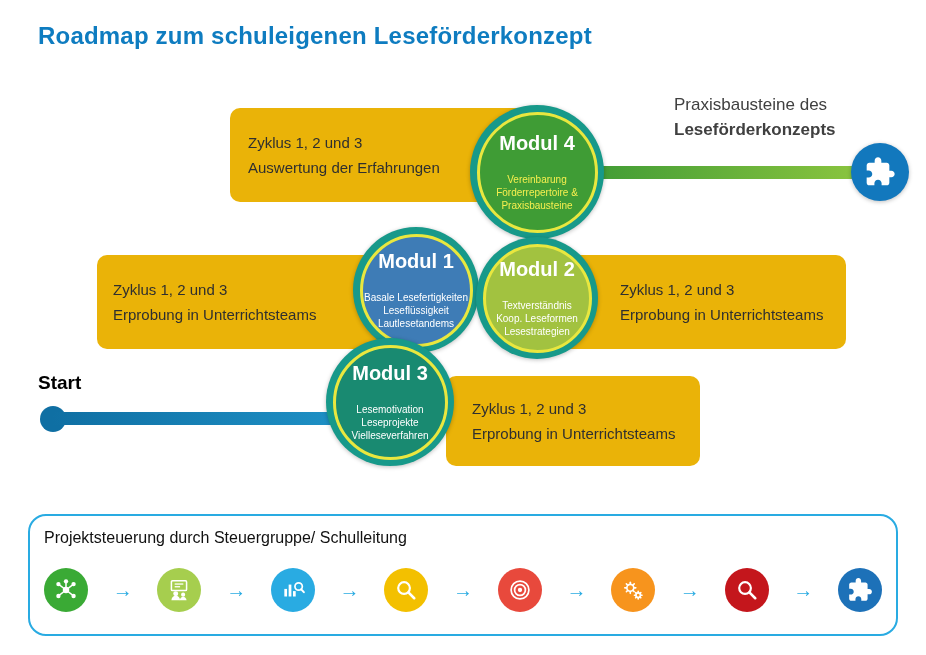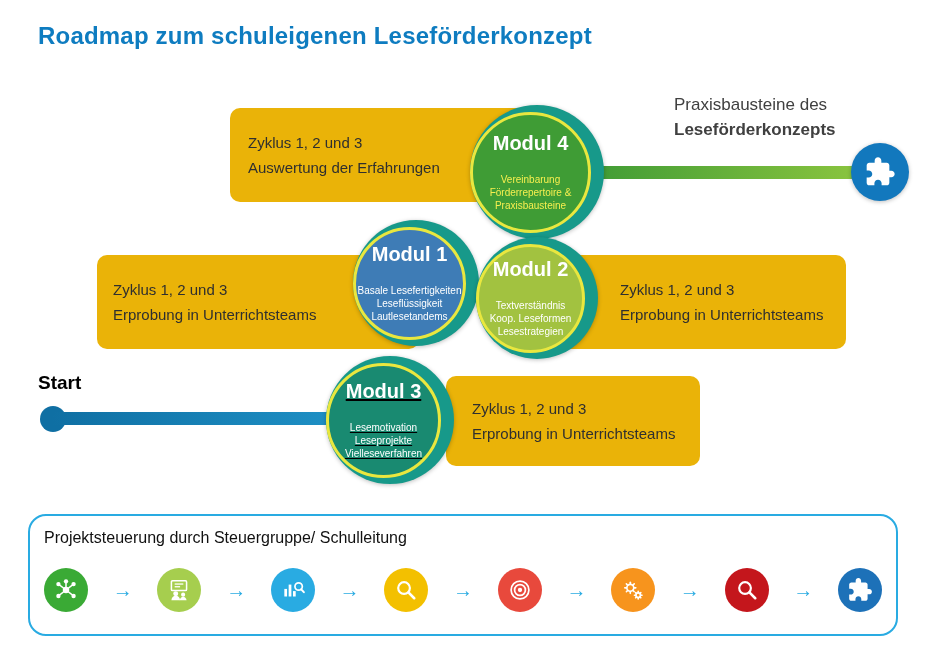--- a/index.html
+++ b/index.html
@@ -19,31 +19,31 @@
   .box-bottom   { left:446px; top:376px; width:254px; height:90px; padding-left:26px; }
 
   .bar { position:absolute; z-index:1; }
   .bar-green { left:588px; top:166px; width:280px; height:13px;
                background:linear-gradient(to right,#3f9b35,#8dc63f); border-radius:2px; }
   .bar-blue  { left:52px; top:412px; width:340px; height:13px;
                background:linear-gradient(to right,#0f6fa3,#2196cb); border-radius:2px; }
   .start-dot { position:absolute; left:40px; top:406px; width:26px; height:26px; border-radius:50%;
                background:#0f6fa3; z-index:1; }
 
-  .module { position:absolute; border-radius:50%; display:flex; align-items:center; justify-content:flex-start;
+  .module { position:absolute; border-radius:50%; display:flex; align-items:center; justify-content:center;
             z-index:3; box-shadow:0 1px 4px rgba(0,0,0,.25); }
   .module-inner { width:calc(100% - 13px); height:calc(100% - 13px); border-radius:50%;
                   border:3px solid #e9e73f; display:flex; flex-direction:column; align-items:center;
                   justify-content:center; text-align:center; color:#fff; }
   .module-label { font-size:20px; font-weight:bold; line-height:22px; }
   .module-sub   { font-size:10px; line-height:13px; white-space:pre-line; margin-top:19px; }
   .m4 { left:470px; top:105px; width:134px; height:134px; }
-  .m1 { left:353px; top:220px; width:126px; height:126px; }
+  .m1 { left:353px; top:227px; width:126px; height:126px; }
   .m2 { left:476px; top:237px; width:122px; height:122px; }
-  .m3 { left:326px; top:356px; width:128px; height:128px;text-decoration:underline; }
+  .m3 { left:326px; top:338px; width:128px; height:128px; }
 
   .praxis { position:absolute; left:674px; top:92px; font-size:17px; color:#404040; line-height:25px; }
   .praxis-l2 { font-weight:bold; }
 
   .endcap { position:absolute; left:851px; top:143px; width:58px; height:58px; border-radius:50%;
             z-index:2; display:flex; align-items:center; justify-content:center;
             box-shadow:0 1px 4px rgba(0,0,0,.25); }
 
   .start-label { position:absolute; left:38px; top:372px; font-size:19px; font-weight:bold; color:#000; }
 

